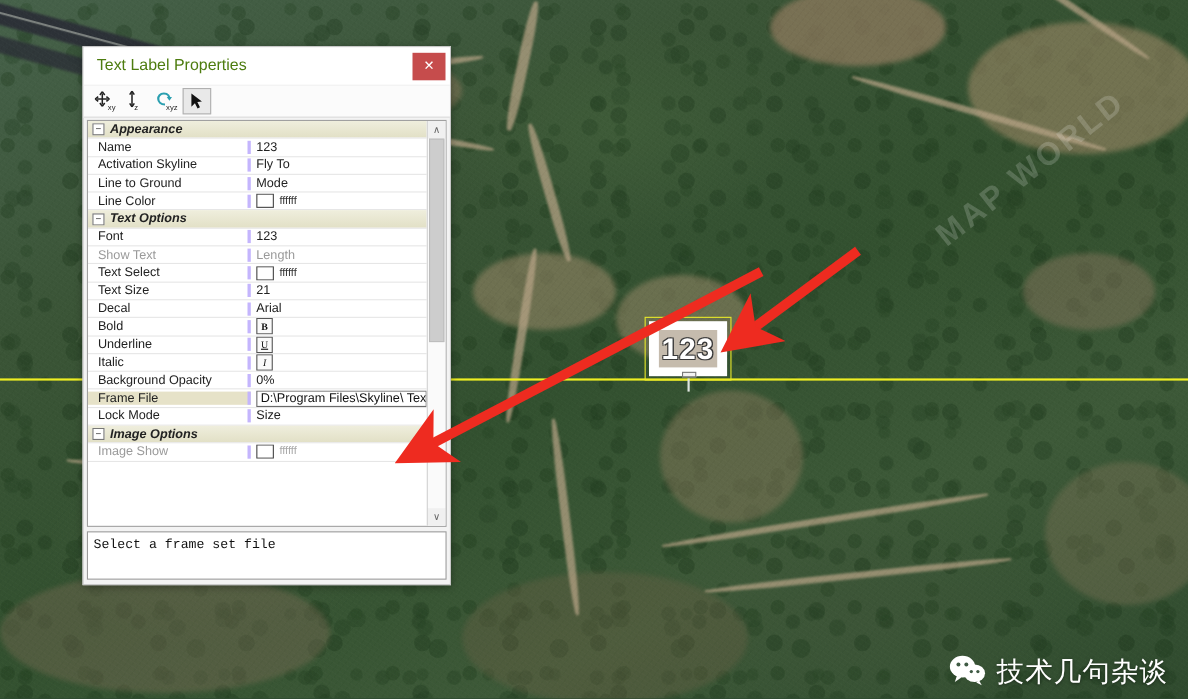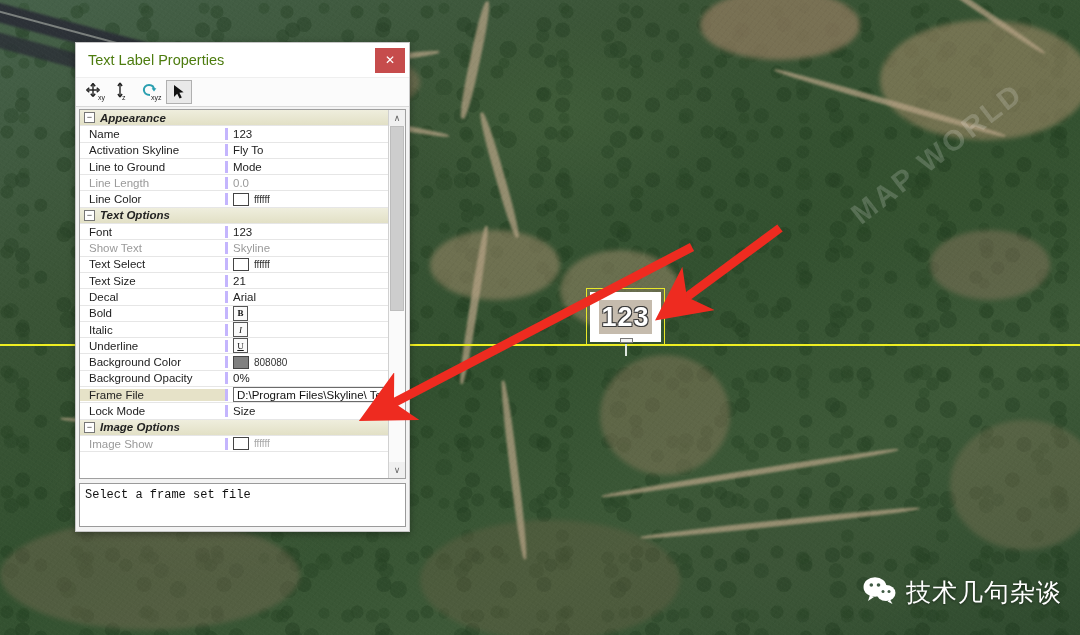--- a/index.html
+++ b/index.html
@@ -177,21 +177,21 @@
 
   #statusbar{
     flex:0 0 auto;height:44px;margin:4px 3px 4px 3px;
     border:1px solid #9a9a9a;background:#fff;
     font-family:"Liberation Mono","DejaVu Sans Mono",monospace;
     font-size:12px;color:#111;padding:4px 5px;box-sizing:border-box;
   }
 
   
   #wm{
-    position:absolute;right:18px;bottom:26px;display:flex;align-items:flex-end;gap:9px;
+    position:absolute;right:18px;bottom:6px;display:flex;align-items:flex-start;gap:9px;
   }
   #wm .wtext{
     font-size:25px;color:#ffffff;font-family:"Liberation Sans",sans-serif;
     text-shadow:0 1px 3px rgba(0,0,0,.5);letter-spacing:1px;
   }
 </style>
 </head>
 <body>
 
 <div id="map">
@@ -303,45 +303,41 @@
           <div class="val">123</div>
         </div>
         <div class="row">
           <div class="lbl">Activation Skyline</div>
           <div class="val">Fly To</div>
         </div>
         <div class="row">
           <div class="lbl">Line to Ground</div>
           <div class="val">Mode</div>
         </div>
-        <div class="row dim">
-          <div class="lbl">Line Length</div>
-          <div class="val">0.0</div>
-        </div>
         <div class="row">
           <div class="lbl">Line Color</div>
           <div class="val">
             <span class="swatch" style="background: rgb(255, 255, 255);"></span>
             <span class="hex">ffffff</span>
           </div>
         </div>
         <div class="row group">
           <div class="lbl">
             <span class="expander">−</span>
             <span>Text Options</span>
           </div>
           <div class="val"></div>
         </div>
         <div class="row">
           <div class="lbl">Font</div>
           <div class="val">123</div>
         </div>
         <div class="row dim">
           <div class="lbl">Show Text</div>
-          <div class="val">Skyline</div>
+          <div class="val">Length</div>
         </div>
         <div class="row">
           <div class="lbl">Text Select</div>
           <div class="val">
             <span class="swatch" style="background: rgb(255, 255, 255);"></span>
             <span class="hex">ffffff</span>
           </div>
         </div>
         <div class="row">
           <div class="lbl">Text Size</div>
@@ -351,36 +347,29 @@
           <div class="lbl">Decal</div>
           <div class="val">Arial</div>
         </div>
         <div class="row">
           <div class="lbl">Bold</div>
           <div class="val">
             <span class="fmtbtn" style="font-weight: bold;">B</span>
           </div>
         </div>
         <div class="row">
+          <div class="lbl">Underline</div>
+          <div class="val">
+            <span class="fmtbtn" style="text-decoration: underline;">U</span>
+          </div>
+        </div>
+        <div class="row">
           <div class="lbl">Italic</div>
           <div class="val">
             <span class="fmtbtn" style="font-style: italic;">I</span>
-          </div>
-        </div>
-        <div class="row">
-          <div class="lbl">Underline</div>
-          <div class="val">
-            <span class="fmtbtn" style="text-decoration: underline;">U</span>
-          </div>
-        </div>
-        <div class="row">
-          <div class="lbl">Background Color</div>
-          <div class="val">
-            <span class="swatch" style="background: rgb(128, 128, 128);"></span>
-            <span class="hex">808080</span>
           </div>
         </div>
         <div class="row">
           <div class="lbl">Background Opacity</div>
           <div class="val">0%</div>
         </div>
         <div class="row selected">
           <div class="lbl">Frame File</div>
           <div class="val">
             <span class="editcell">D:\Program Files\Skyline\ Text</span>

